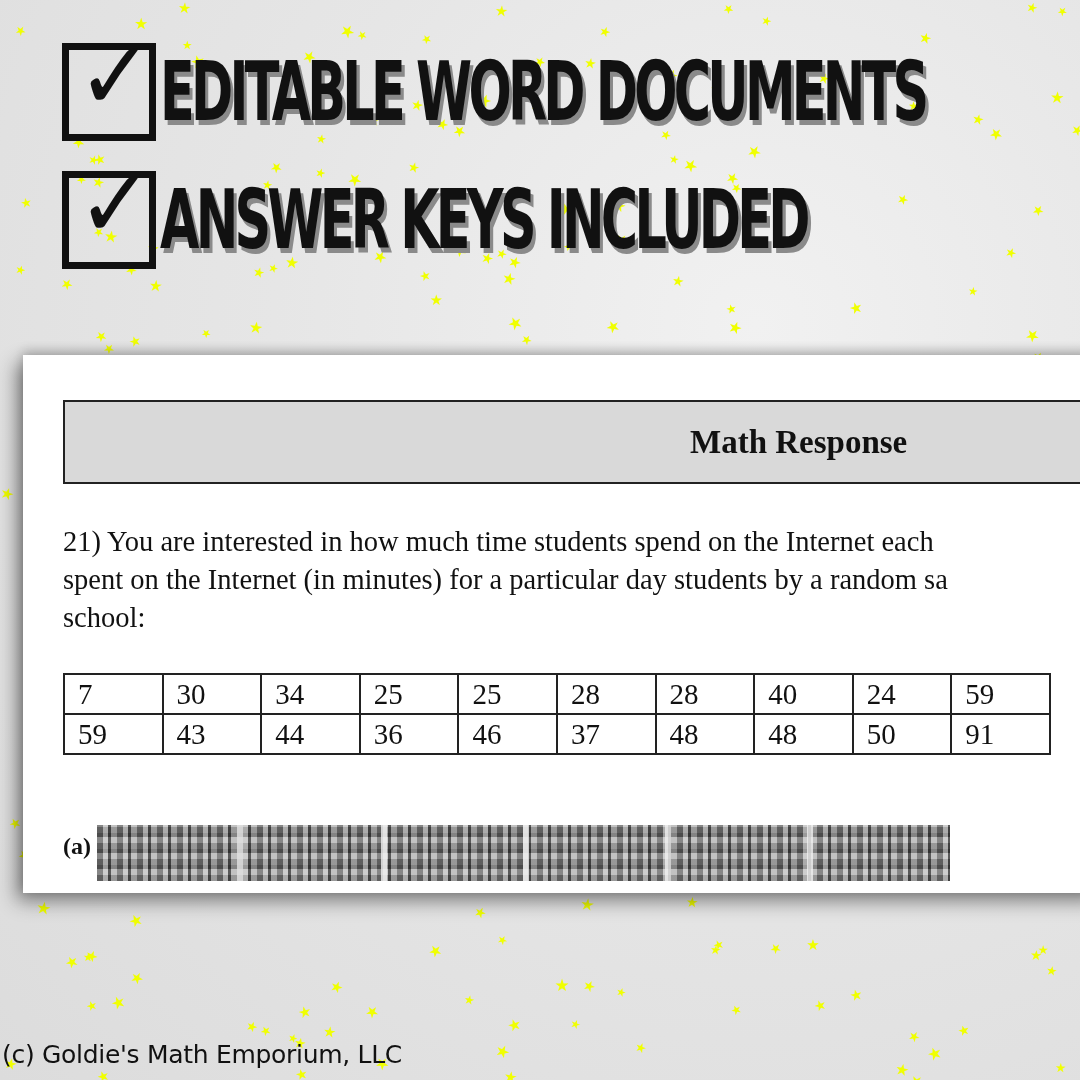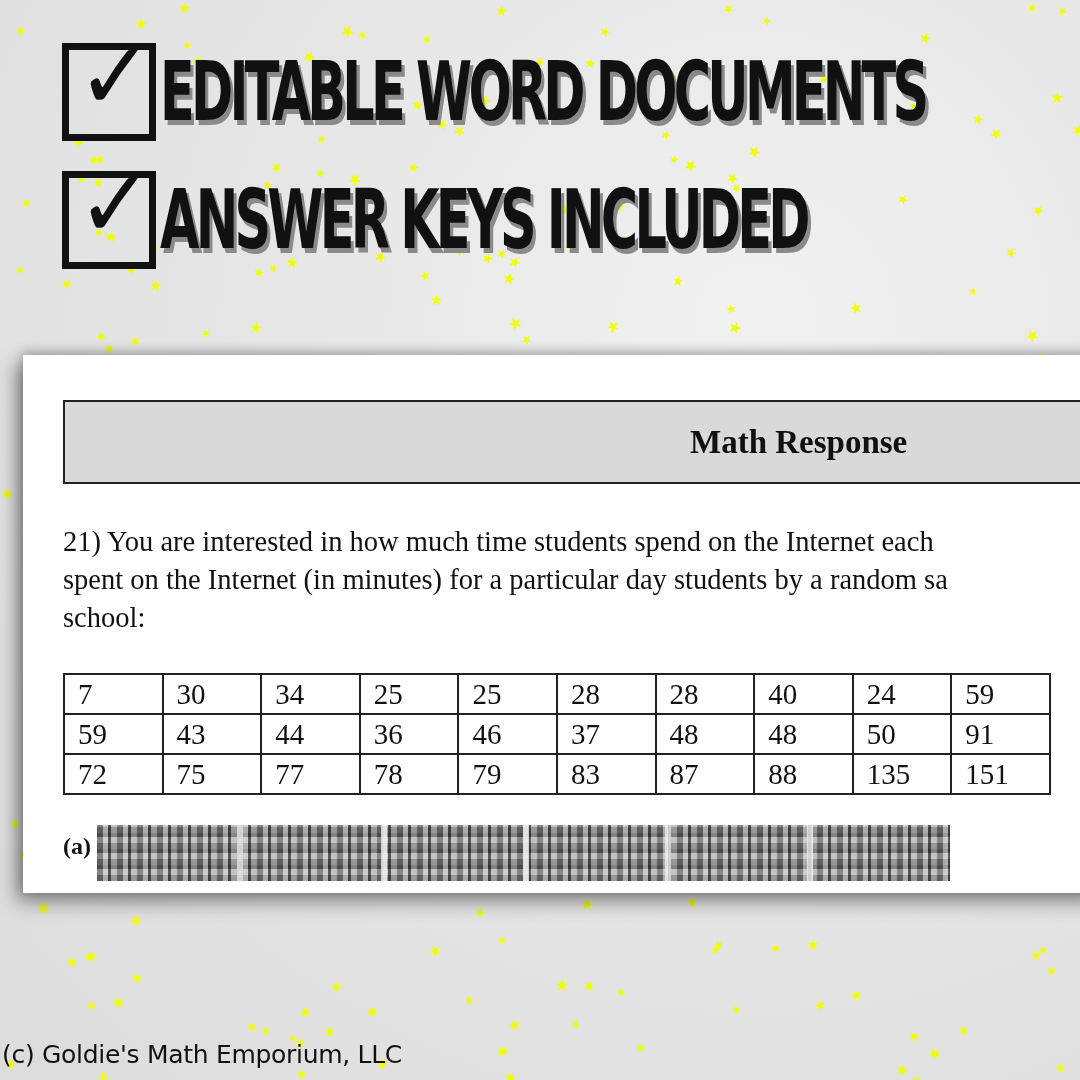--- a/index.html
+++ b/index.html
@@ -283,32 +283,20 @@
           <td>43</td>
           <td>44</td>
           <td>36</td>
           <td>46</td>
           <td>37</td>
           <td>48</td>
           <td>48</td>
           <td>50</td>
           <td>91</td>
         </tr>
-        <tr>
-          <td>72</td>
-          <td>75</td>
-          <td>77</td>
-          <td>78</td>
-          <td>79</td>
-          <td>83</td>
-          <td>87</td>
-          <td>88</td>
-          <td>135</td>
-          <td>151</td>
-        </tr>
       </tbody>
   </table>
 
   <span class="answer-label">(a)</span>
   <div class="redacted">
     <div class="gap" style="left:140px"></div>
     <div class="gap" style="left:284px"></div>
     <div class="gap" style="left:426px"></div>
     <div class="gap" style="left:568px"></div>
     <div class="gap" style="left:710px"></div>

